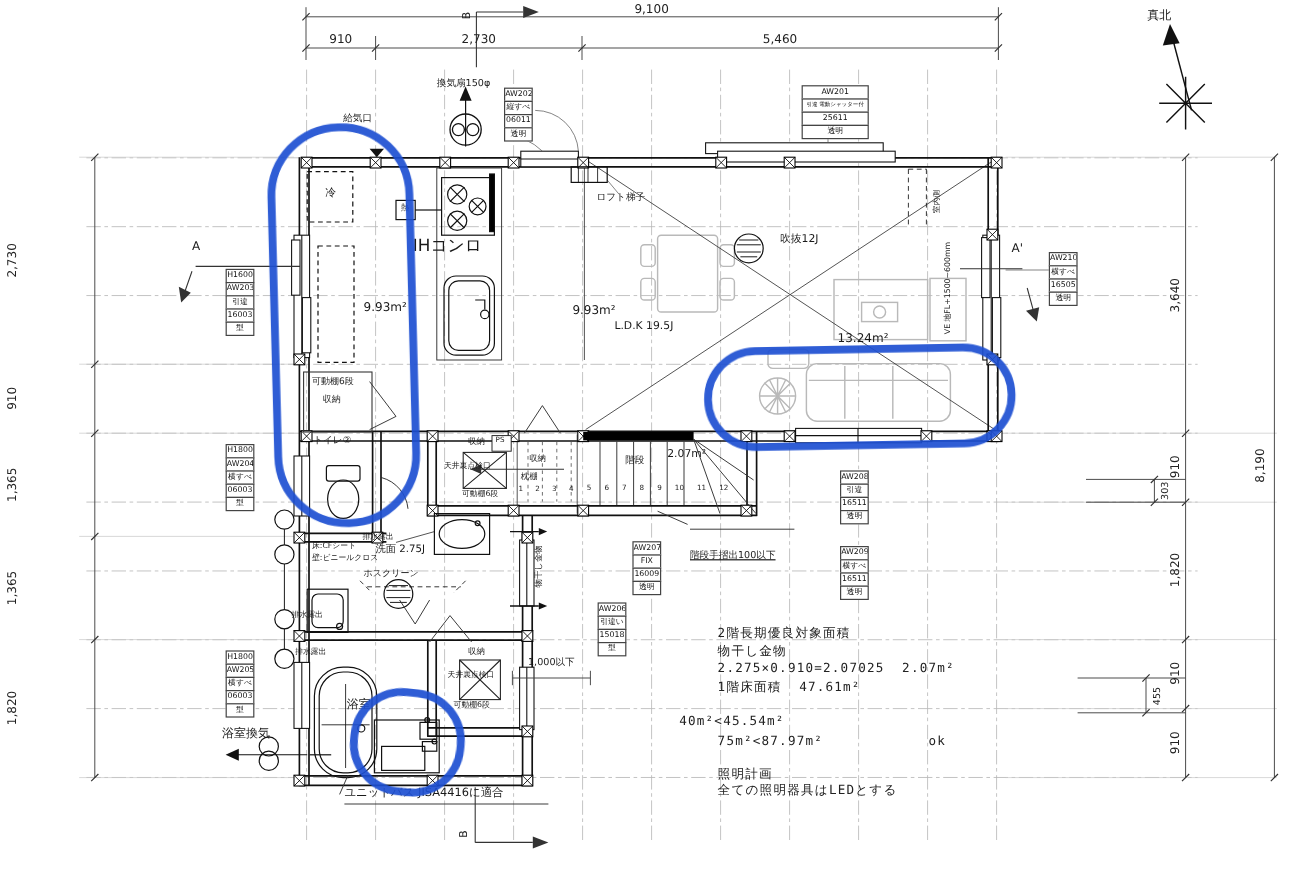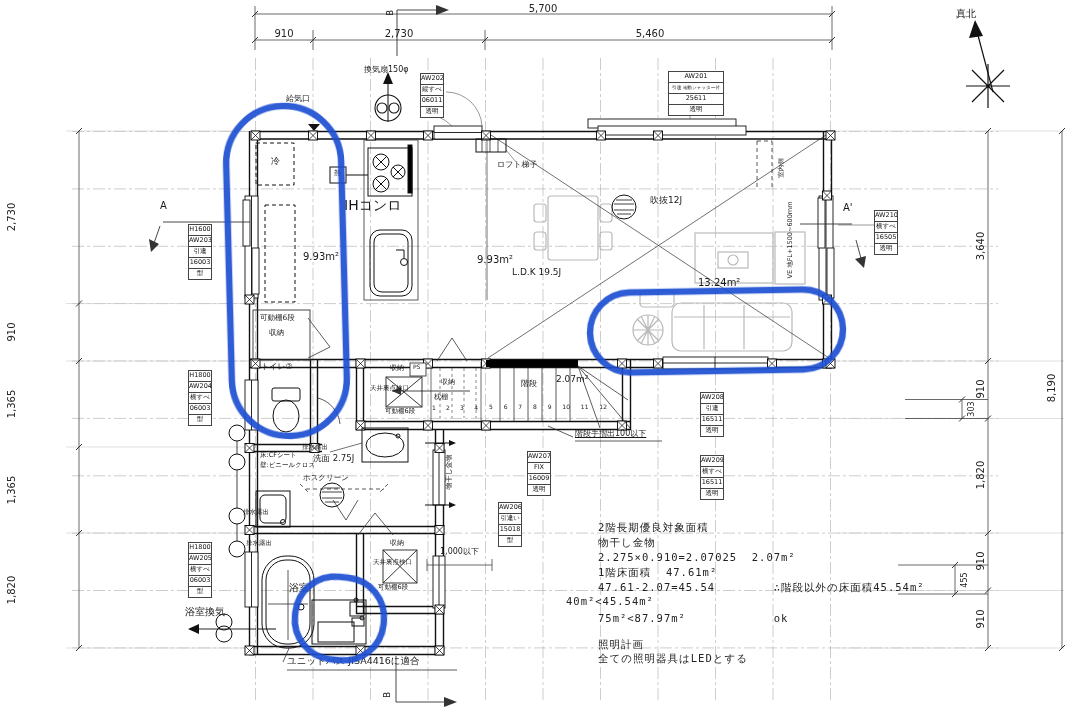--- a/index.html
+++ b/index.html
@@ -13,21 +13,21 @@
      white-space:nowrap;color:#222;}
   .h{position:absolute;z-index:3;transform:translate(-50%,-50%);white-space:nowrap;color:#222;}
   .tag{position:absolute;z-index:4;width:24px;text-align:center;font-size:6.5px;color:#111;}
   .tag>div{border:1px solid #444;background:#fff;line-height:9.5px;height:10px;
            overflow:hidden;margin-top:-1px;}
   .tag .tiny{font-size:4.6px;}
   .noteln{position:absolute;z-index:3;font-family:"DejaVu Sans Mono",monospace;
           font-size:10.5px;letter-spacing:1px;color:#222;white-space:pre;}
   .nums{position:absolute;z-index:3;display:flex;justify-content:space-between;
         font-size:6px;color:#222;}
-  .ul{text-decoration:underline;}
+  .ul{text-decoration:underline;margin-top:29px;}
 </style>
 </head>
 <body>
 
 <div id="plan">
 
 <svg id="base" width="1088" height="724" viewBox="0 0 1088 724">
   <defs>
     <g id="post">
       <rect x="0" y="0" width="9" height="9" fill="#fff" stroke="#000" stroke-width="0.9"></rect>
@@ -268,21 +268,21 @@
   <polygon points="449,10 436,5 436,15" fill="#333"></polygon>
   <polygon points="457,702 444,697 444,707" fill="#333"></polygon>
 
   <g stroke="#111" stroke-width="1.2" fill="none">
     <path d="M993,92L975,24"></path>
     <path d="M972,70L1004,102M1004,70L972,102M988,64L988,108M966,86L1010,86"></path>
   </g>
   <polygon points="975,20 969,38 983,36" fill="#111"></polygon>
 </svg>
 
-<div class="h" style="left:543px;top:8px;font-size:10px">5,700</div>
+<div class="h" style="left:543px;top:8px;font-size:10px">9,100</div>
 <div class="h" style="left:284px;top:33px;font-size:10px">910</div>
 <div class="h" style="left:399px;top:33px;font-size:10px">2,730</div>
 <div class="h" style="left:650px;top:33px;font-size:10px">5,460</div>
 <div class="v" style="left:11px;top:217px;font-size:10px">2,730</div>
 <div class="v" style="left:11px;top:332px;font-size:10px">910</div>
 <div class="v" style="left:11px;top:404px;font-size:10px">1,365</div>
 <div class="v" style="left:11px;top:490px;font-size:10px">1,365</div>
 <div class="v" style="left:11px;top:590px;font-size:10px">1,820</div>
 <div class="v" style="left:980px;top:246px;font-size:10px">3,640</div>
 <div class="v" style="left:980px;top:389px;font-size:10px">910</div>
@@ -418,21 +418,20 @@
   <div>AW210</div>
   <div>横すべり</div>
   <div>16505</div>
   <div>透明</div>
 </div>
 
 <div class="noteln" style="left:598px;top:521px">2階長期優良対象面積</div>
 <div class="noteln" style="left:598px;top:536px">物干し金物</div>
 <div class="noteln" style="left:598px;top:551px">2.275×0.910=2.07025  2.07m²</div>
 <div class="noteln" style="left:598px;top:566px">1階床面積  47.61m²</div>
-<div class="noteln" style="left:598px;top:581px">47.61-2.07=45.54        ∴階段以外の床面積45.54m²</div>
 <div class="noteln" style="left:566px;top:595px">40m²&lt;45.54m²</div>
 <div class="noteln" style="left:598px;top:612px">75m²&lt;87.97m²            ok</div>
 <div class="noteln" style="left:598px;top:638px">照明計画</div>
 <div class="noteln" style="left:598px;top:652px">全ての照明器具はLEDとする</div>
 
 <svg id="anno" width="1088" height="724" viewBox="0 0 1088 724">
   <g fill="none" stroke="#1d4fd2" stroke-width="6.5" opacity="0.92" stroke-linecap="round">
     <rect x="229" y="106" width="115" height="330" rx="57" transform="rotate(-1.5 286 271)"></rect>
     <rect x="590" y="291" width="253" height="80" rx="40" transform="rotate(-1 716 331)"></rect>
     <rect x="295" y="577" width="89" height="83" rx="40" transform="rotate(6 339 618)"></rect>

